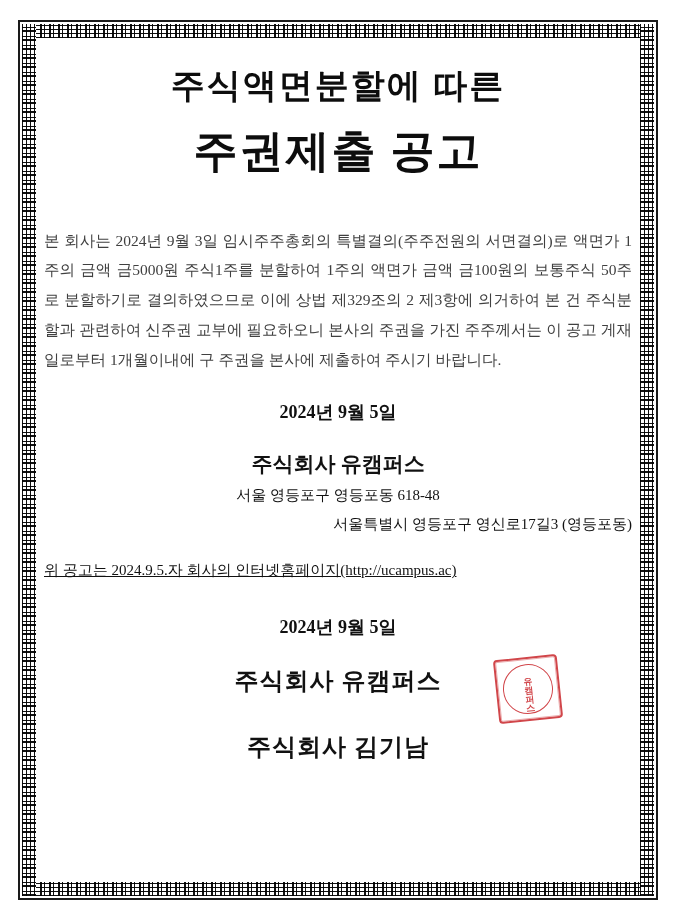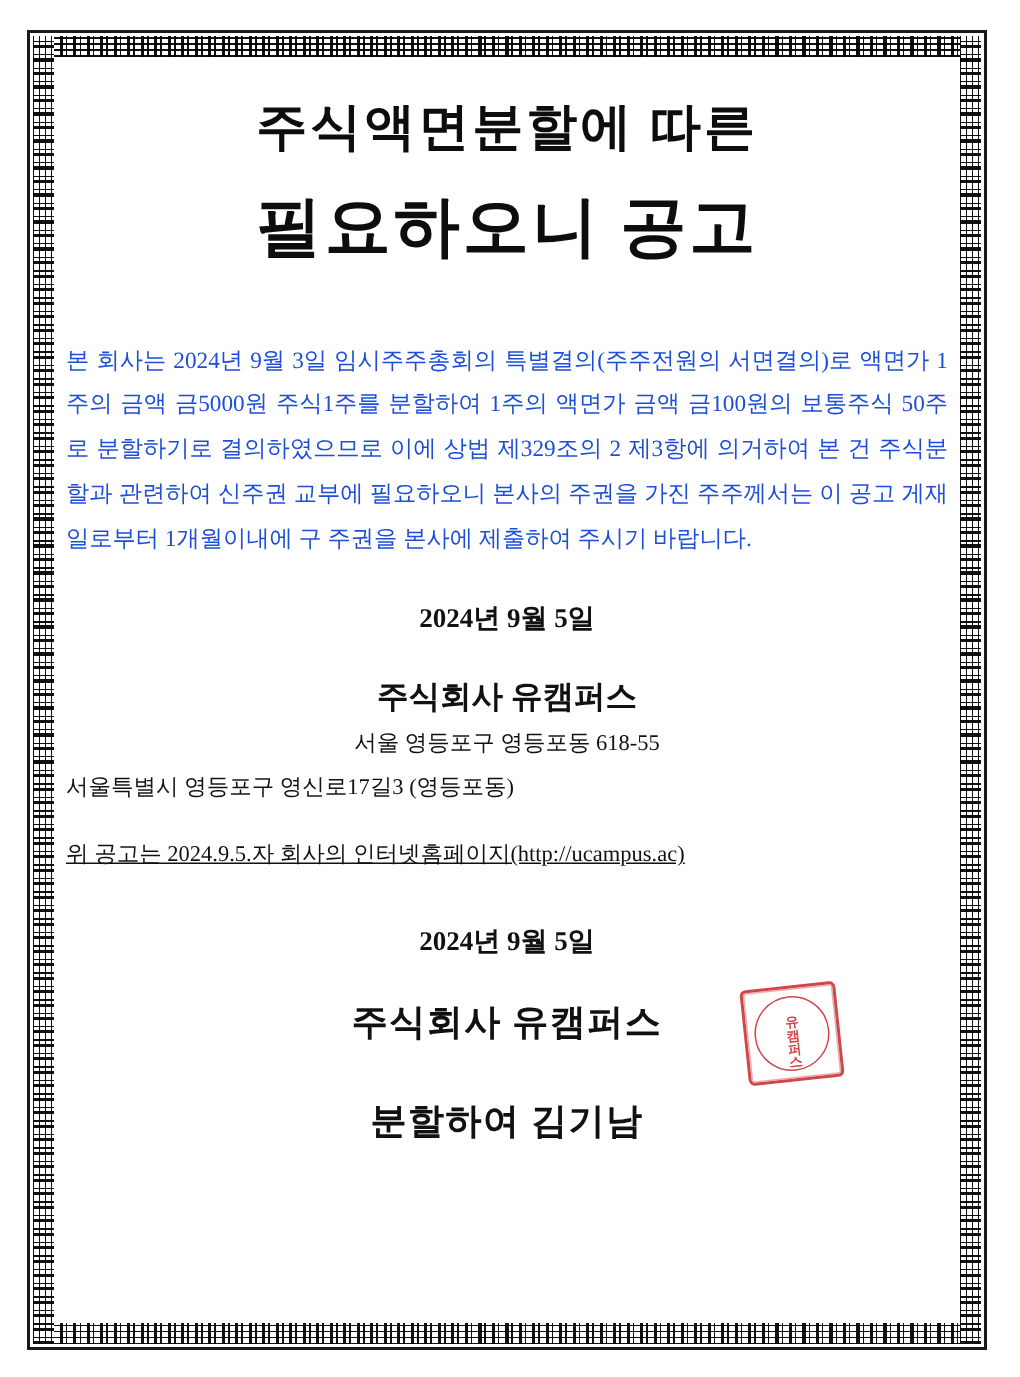--- a/index.html
+++ b/index.html
@@ -121,21 +121,21 @@
     line-height: 1.15;
   }
 
   .body-text {
     margin-top: 48px;
     font-size: 15.5px;
     line-height: 1.92;
     text-align: justify;
     text-justify: inter-character;
     word-break: break-all;
-    color: #1d4ed8;
+    color: #404040;
   }
 
   .date-center {
     text-align: center;
     font-size: 18px;
     font-weight: bold;
     margin-top: 26px;
   }
 
   .company-name {
@@ -143,21 +143,21 @@
     font-size: 21px;
     font-weight: bold;
     margin-top: 26px;
   }
   .addr {
     text-align: center;
     font-size: 15px;
     margin-top: 8px;
   }
   .addr2 {
-    text-align: left;
+    text-align: right;
     font-size: 15px;
     margin-top: 10px;
   }
 
   .certify {
     margin-top: 22px;
     font-size: 15px;
     line-height: 1.9;
     text-align: left;
   }
@@ -231,42 +231,42 @@
   </div>
   <div class="orn orn-top"></div>
   <div class="orn orn-bottom"></div>
   <div class="orn orn-left"></div>
   <div class="orn orn-right"></div>
 
   <div class="content">
 
     <div class="title-line1">주식액면분할에 따른</div>
 
-    <div class="title-line2">필요하오니 공고</div>
+    <div class="title-line2">주권제출 공고</div>
 
     <div class="body-text">본 회사는 2024년 9월 3일 임시주주총회의 특별결의(주주전원의 서면결의)로 액면가 1주의 금액 금5000원 주식1주를 분할하여 1주의 액면가 금액 금100원의 보통주식 50주로 분할하기로 결의하였으므로 이에 상법 제329조의 2 제3항에 의거하여 본 건 주식분할과 관련하여 신주권 교부에 필요하오니 본사의 주권을 가진 주주께서는 이 공고 게재일로부터 1개월이내에 구 주권을 본사에 제출하여 주시기 바랍니다.</div>
 
     <div class="date-center">2024년 9월 5일</div>
 
     <div class="company-name">주식회사 유캠퍼스</div>
 
-    <div class="addr">서울 영등포구 영등포동 618-55</div>
+    <div class="addr">서울 영등포구 영등포동 618-48</div>
 
     <div class="addr2">서울특별시 영등포구 영신로17길3 (영등포동)</div>
 
     <div class="certify">
       <span class="u">위 공고는 2024.9.5.자 회사의 인터넷홈페이지(http://ucampus.ac)</span><br>
     </div>
 
     <div class="date-center-2">2024년 9월 5일</div>
 
     <div class="signblock">
       <div class="sign-company">주식회사 유캠퍼스</div>
 
       <div class="seal">
         <span class="seal-inner">유캠퍼스</span>
       </div>
 
-      <div class="sign-ceo">분할하여 김기남</div>
+      <div class="sign-ceo">주식회사 김기남</div>
     </div>
 
   </div>
 </div>
 
 </body></html>

